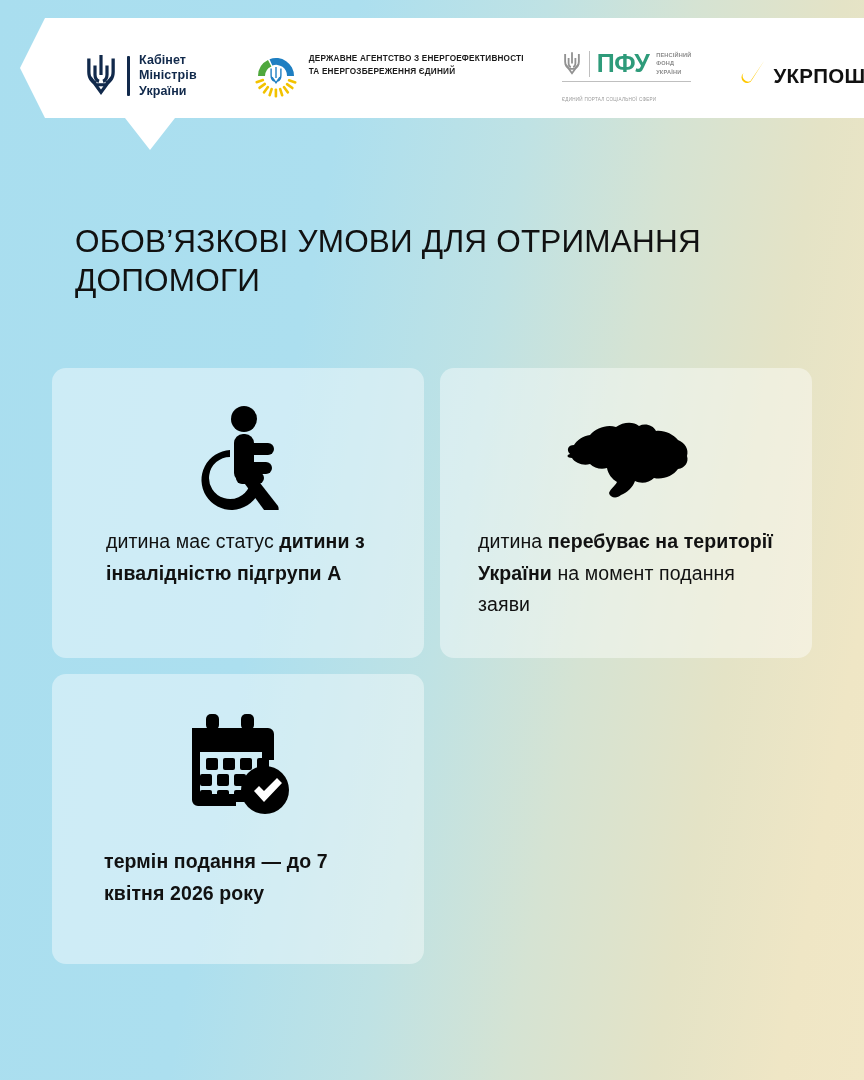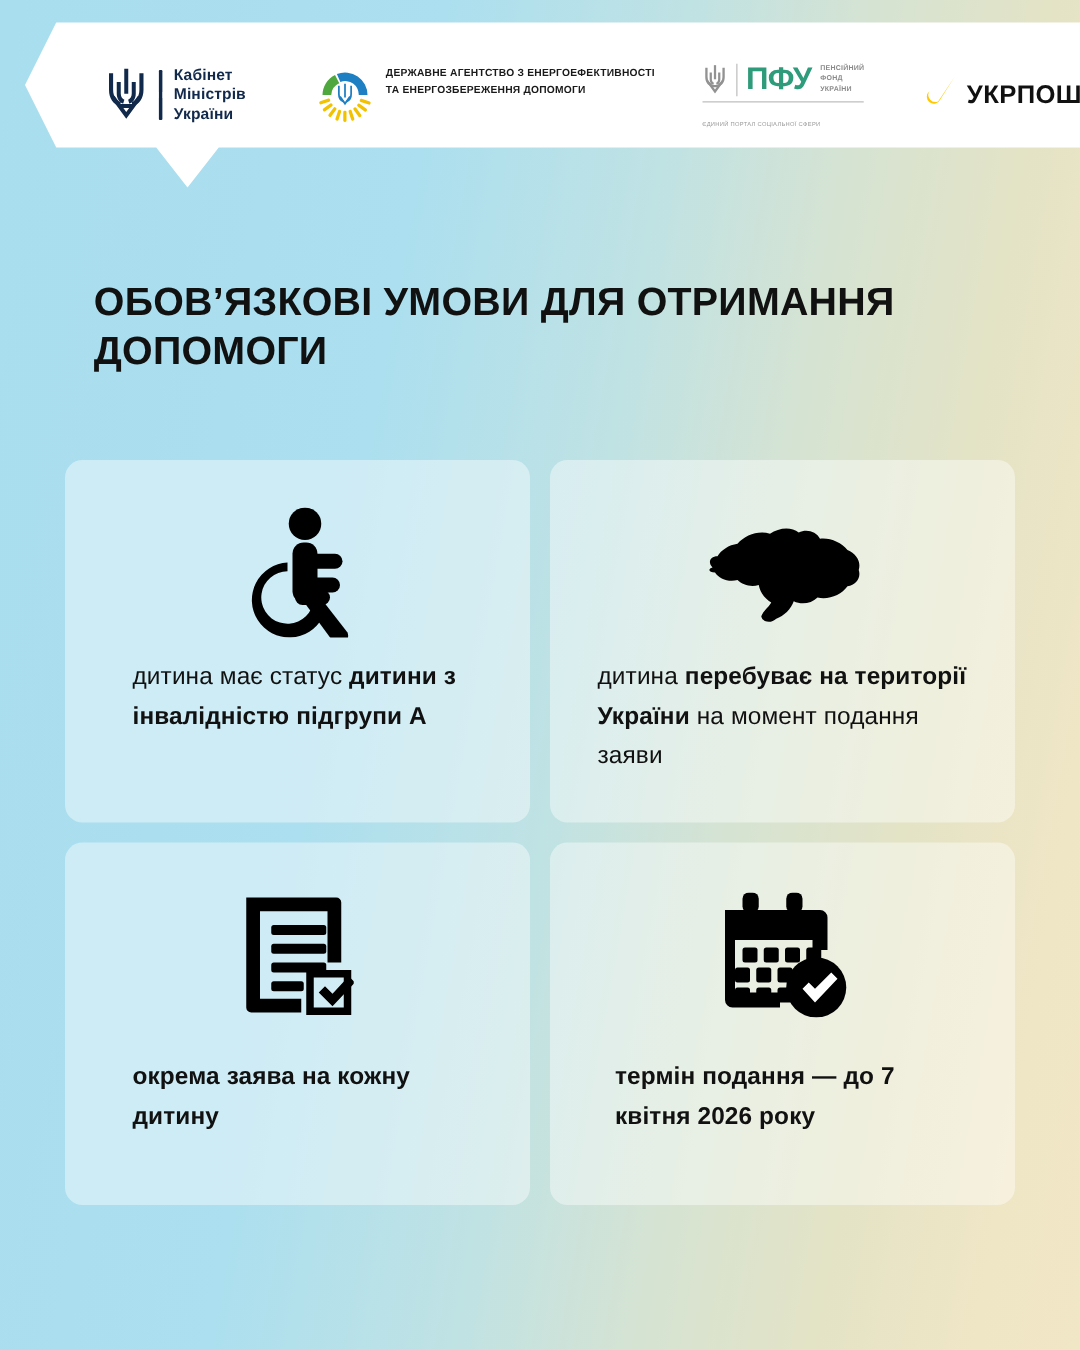--- a/index.html
+++ b/index.html
@@ -148,21 +148,21 @@
     white-space: nowrap;
   }
 
   
   .title {
     position: absolute;
     left: 75px;
     top: 222px;
     width: 720px;
     font-size: 31.5px;
-    font-weight: bold;
+    font-weight: normal;
     line-height: 1.23;
     letter-spacing: 0.2px;
     color: #111111;
     text-transform: uppercase;
   }
 
   
   .cards {
     position: absolute;
     left: 52px;
@@ -264,21 +264,21 @@
           <g fill="#1E7FC2">
             <path d="M23.3 15 h1.4 v11 h-1.4 z"></path>
             <path d="M18.4 16.6 h1.4 v6.6 c0 2.7 1.2 4.3 3 4.9 l-.5 1.6 c-2.6 -.8 -3.9 -3 -3.9 -6.5 z"></path>
             <path d="M28.2 16.6 h1.4 v6.6 c0 3.5 -1.3 5.7 -3.9 6.5 l-.5 -1.6 c1.8 -.6 3 -2.2 3 -4.9 z"></path>
             <path d="M19.4 25.6 l1.2 -.9 l3.4 4.8 l3.4 -4.8 l1.2 .9 l-4.6 6.5 z"></path>
           </g>
         </svg>
       </span>
       <div class="saee-text">
         <div>ДЕРЖАВНЕ АГЕНТСТВО З ЕНЕРГОЕФЕКТИВНОСТІ</div>
-        <div>ТА ЕНЕРГОЗБЕРЕЖЕННЯ ДОПОМОГИ</div>
+        <div>ТА ЕНЕРГОЗБЕРЕЖЕННЯ ЄДИНИЙ</div>
       </div>
     </div>
 
     <div class="logo-pfu">
       <div class="pfu-top">
         <span>
           <svg class="pfu-trident" viewBox="0 0 34 46" xmlns="http://www.w3.org/2000/svg">
             <g fill="#6E6E6E">
               <path d="M15.4 2 h3.2 v20 h-3.2 z"></path>
               <path d="M3.2 5.5 h3.3 v13.2 c0 5.4 2.6 8.6 6.2 9.9 l-.9 3.3 C6.6 30.3 3.2 25.9 3.2 18.8 Z"></path>
@@ -357,38 +357,20 @@
             C 38 54, 31 52, 27 48
             C 20 50, 12 47, 9 42
             C 4 42, 3 39, 7 38 Z"></path>
         </svg>
       </div>
       <div class="card-text">
         <span>дитина </span><span class="b">перебуває на території України </span><span>на момент подання заяви</span>
       </div>
     </div>
 
-    <div class="card card-3">
-      <div class="card-icon">
-        <svg width="90" height="104" viewBox="0 0 90 104" xmlns="http://www.w3.org/2000/svg">
-          <g fill="#000000">
-            <path d="M4 6 h72 a4 4 0 0 1 4 4 v48 h-11 V17 H15 v70 h33 v11 H8 a4 4 0 0 1 -4 -4 z"></path>
-            <rect x="24" y="28" width="44" height="8" rx="2"></rect>
-            <rect x="24" y="43" width="44" height="8" rx="2"></rect>
-            <rect x="24" y="58" width="44" height="8" rx="2"></rect>
-            <rect x="24" y="73" width="26" height="8" rx="2"></rect>
-            <path d="M52 64 h36 v36 h-36 z M58 70 v24 h24 v-24 z"></path>
-            <path d="M62 82 l5 -5 l6 6 l13 -14 l5 5 l-18 19 z"></path>
-          </g>
-        </svg>
-      </div>
-      <div class="card-text">
-        <span>окрема заява на кожну дитину</span>
-      </div>
-    </div>
 
     <div class="card card-4">
       <div class="card-icon">
         <svg width="104" height="100" viewBox="0 0 104 100" xmlns="http://www.w3.org/2000/svg">
           <g fill="#000000">
             <rect x="20" y="0" width="13" height="16" rx="5"></rect>
             <rect x="55" y="0" width="13" height="16" rx="5"></rect>
             <path d="M6 14 h76 a6 6 0 0 1 6 6 v26 h-12 v-8 H14 v42 h36 v12 H12 a6 6 0 0 1 -6 -6 z"></path>
             <rect x="20" y="44" width="12" height="12" rx="2"></rect>
             <rect x="37" y="44" width="12" height="12" rx="2"></rect>

